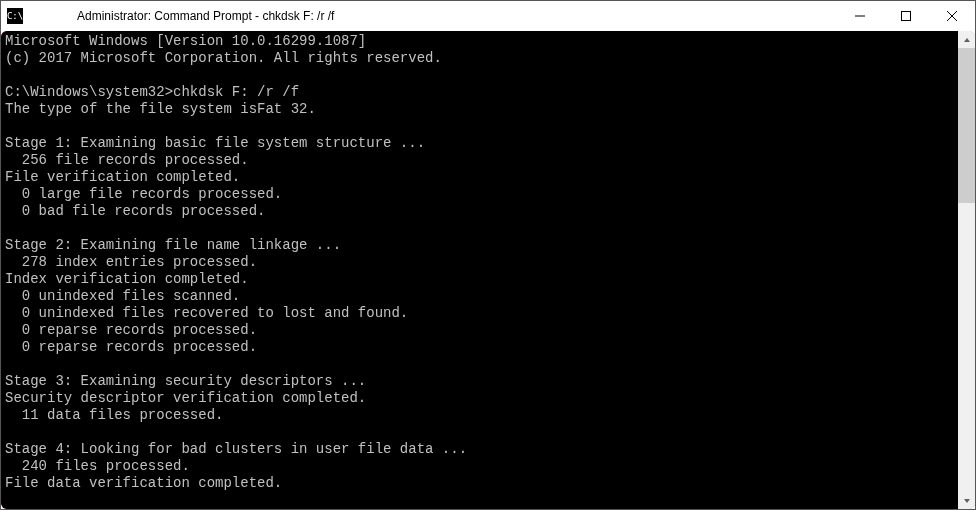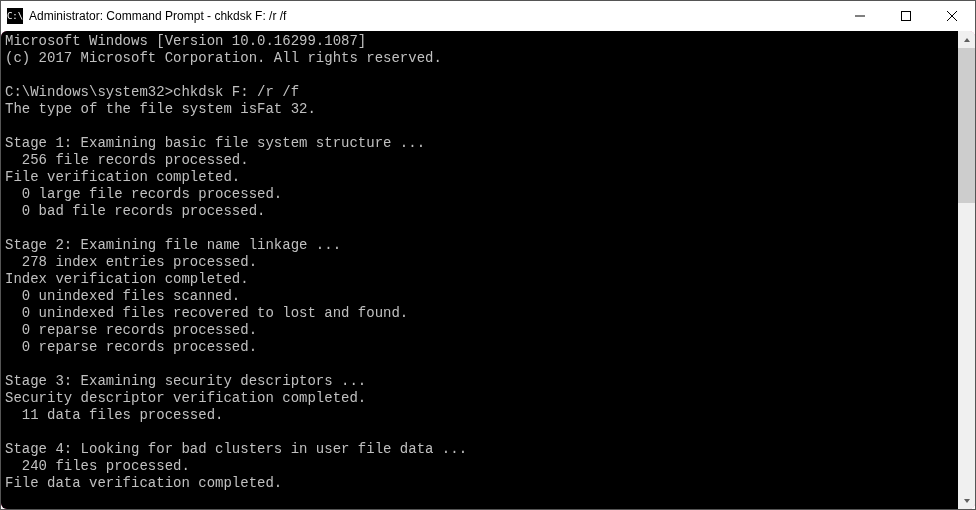--- a/index.html
+++ b/index.html
@@ -37,20 +37,21 @@
       display: flex;
       align-items: center;
       justify-content: center;
       background: #000;
       color: #fff;
       font-size: 9px;
       font-family: Consolas, monospace;
     }
     .titlebar-title {
       flex: 1;
+      margin-left: 48px;
     }
     .titlebar-controls {
       display: flex;
       height: 100%;
     }
     .titlebar-btn {
       width: 46px;
       height: 100%;
       display: flex;
       align-items: center;

